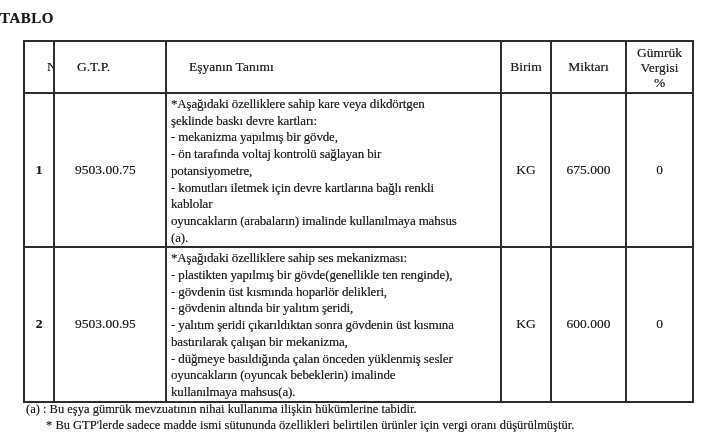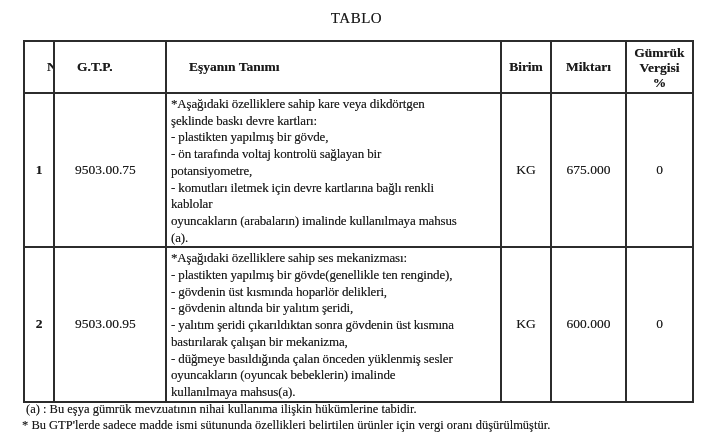--- a/index.html
+++ b/index.html
@@ -12,23 +12,23 @@
     font-family: "Liberation Serif", serif;
     color: #1b1b1b;
     overflow: hidden;
     text-shadow: 0 0 0.45px rgba(20,20,20,0.55);
   }
   .title {
     position: absolute;
     top: 10px;
     left: 0;
     width: 713px;
-    text-align: center;
+    text-align: left;
     font-size: 15px;
-    font-weight: normal;
+    font-weight: bold;
     letter-spacing: 0.5px;
   }
   table.tariff {
     position: absolute;
     top: 40px;
     left: 23px;
     width: 669px;
     border-collapse: collapse;
     table-layout: fixed;
   }
@@ -39,21 +39,21 @@
   }
   col.c-no    { width: 30px; }
   col.c-gtp   { width: 112px; }
   col.c-tanim { width: 335px; }
   col.c-birim { width: 50px; }
   col.c-mik   { width: 75px; }
   col.c-vergi { width: 67px; }
   tr.hdr { height: 52px; }
   tr.row { height: 153px; }
   th {
-    font-weight: bold;
+    font-weight: normal;
     vertical-align: middle;
   }
   th.left { text-align: left; padding-left: 22px; }
   th.center { text-align: center; }
   th.multiline { white-space: pre-line; line-height: 15px; }
   td.no {
     text-align: center;
     vertical-align: middle;
     font-weight: bold;
   }
@@ -79,21 +79,21 @@
   }
   .footnotes {
     position: absolute;
     top: 402px;
     left: 0;
     width: 713px;
     font-size: 12.5px;
     line-height: 15.5px;
   }
   .footnotes .fn1 { padding-left: 26px; }
-  .footnotes .fn2 { padding-left: 22px; }
+  .footnotes .fn2 { padding-left: 46px; }
 </style>
 </head>
 <body>
 
 <div class="page">
 
   <div class="title">TABLO</div>
 
   <table class="tariff">
     <colgroup>
@@ -116,21 +116,21 @@
 %</th>
       </tr>
     </thead>
     <tbody>
       <tr class="row">
         <td class="no">1</td>
         <td class="gtp">9503.00.75</td>
         <td class="desc">
           <div class="line">*Aşağıdaki özelliklere sahip kare veya dikdörtgen</div>
           <div class="line">şeklinde baskı devre kartları:</div>
-          <div class="line">- plastikten yapılmış bir gövde,</div>
+          <div class="line">- mekanizma yapılmış bir gövde,</div>
           <div class="line">- ön tarafında voltaj kontrolü sağlayan bir</div>
           <div class="line">potansiyometre,</div>
           <div class="line">- komutları iletmek için devre kartlarına bağlı renkli</div>
           <div class="line">kablolar</div>
           <div class="line">oyuncakların (arabaların) imalinde kullanılmaya mahsus</div>
           <div class="line">(a).</div>
         </td>
         <td class="center-val">KG</td>
         <td class="center-val">675.000</td>
         <td class="center-val">0</td>

